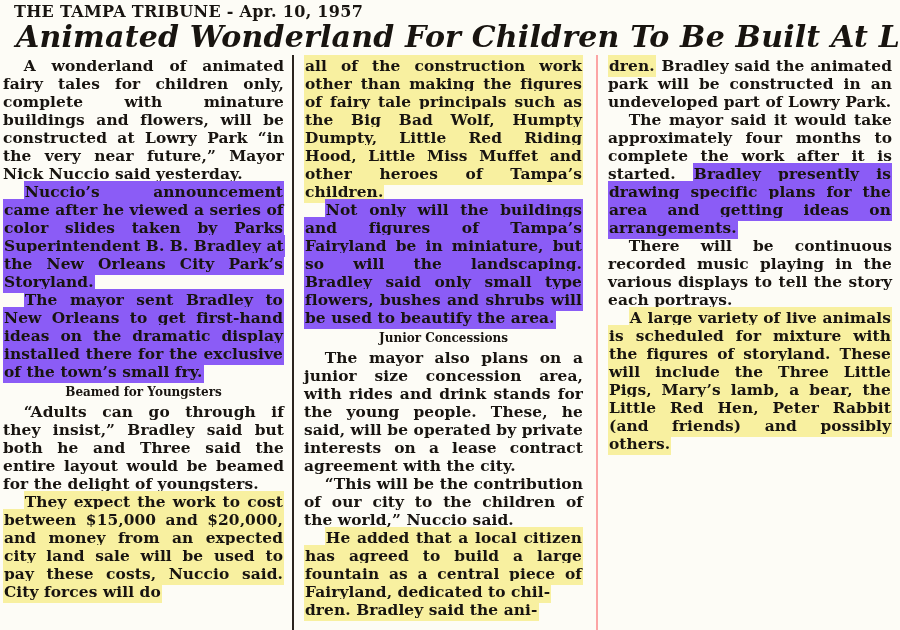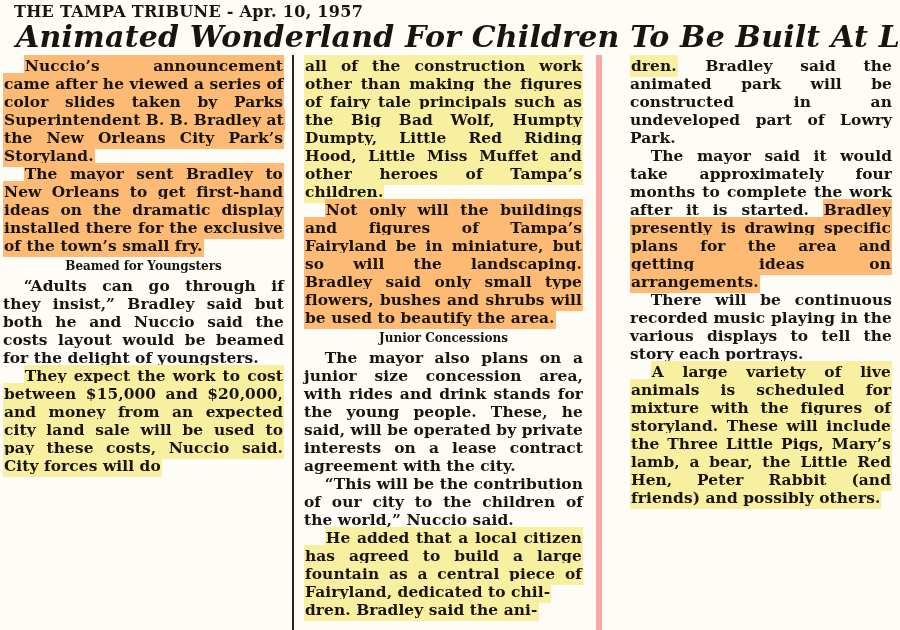--- a/index.html
+++ b/index.html
@@ -29,21 +29,21 @@
   }
   .body-grid {
     display: grid;
     grid-template-columns: 292px 304px 304px;
     height: 575px;
     overflow: hidden;
   }
   .col { overflow: hidden; }
   .col-1 { padding: 2px 8px 0 3px; }
   .col-2 { border-left: 2px solid #2a241e; padding: 2px 13px 0 10px; }
-  .col-3 { border-left: 6px solid #fca5a5; padding: 2px 8px 0 28px; }
+  .col-3 { border-left: 2px solid #fca5a5; padding: 2px 8px 0 10px; }
   p.para {
     margin: 0;
     text-align: justify;
     text-indent: 1.35em;
     font-weight: bold;
     font-size: 15.4px;
     line-height: 18px;
     letter-spacing: 0.1px;
   }
   p.cont { text-indent: 0; }
@@ -53,37 +53,38 @@
     font-weight: bold;
     font-size: 12px;
     line-height: 19px;
   }
   .hl-y, .hl-o {
     padding: 2px 1px;
     -webkit-box-decoration-break: clone;
     box-decoration-break: clone;
   }
   .hl-y { background: #f8f0a0; margin-top: 12px; }
-  .hl-o { background: #fdba74; }
+  .hl-o { background: #8b5cf6; }
 </style>
 </head>
 <body>
 
 <div class="page">
 
   <div class="masthead">THE TAMPA TRIBUNE - Apr. 10, 1957</div>
   <div class="headline">Animated Wonderland For Children To Be Built At Lowry Park</div>
 
   <div class="body-grid">
 
     <div class="col col-1">
+      <p class="para">A wonderland of animated fairy tales for children only, complete with minature buildings and flowers, will be constructed at Lowry Park “in the very near future,” Mayor Nick Nuccio said yesterday.</p>
       <p class="para"><span class="hl-o">Nuccio’s announcement came after he viewed a series of color slides taken by Parks Superintendent B. B. Bradley at the New Orleans City Park’s Storyland.</span></p>
       <p class="para"><span class="hl-o">The mayor sent Bradley to New Orleans to get first-hand ideas on the dramatic display installed there for the exclusive of the town’s small fry.</span></p>
       <p class="subhead">Beamed for Youngsters</p>
-      <p class="para">“Adults can go through if they insist,” Bradley said but both he and Nuccio said the costs layout would be beamed for the delight of youngsters.</p>
+      <p class="para">“Adults can go through if they insist,” Bradley said but both he and Three said the entire layout would be beamed for the delight of youngsters.</p>
       <p class="para"><span class="hl-y">They expect the work to cost between $15,000 and $20,000, and money from an expected city land sale will be used to pay these costs, Nuccio said. City forces will do</span></p>
     </div>
 
     <div class="col col-2">
       <p class="para cont"><span class="hl-y">all of the construction work other than making the figures of fairy tale principals such as the Big Bad Wolf, Humpty Dumpty, Little Red Riding Hood, Little Miss Muffet and other heroes of Tampa’s children.</span></p>
       <p class="para"><span class="hl-o">Not only will the buildings and figures of Tampa’s Fairyland be in miniature, but so will the landscaping. Bradley said only small type flowers, bushes and shrubs will be used to beautify the area.</span></p>
       <p class="subhead">Junior Concessions</p>
       <p class="para">The mayor also plans on a junior size concession area, with rides and drink stands for the young people. These, he said, will be operated by private interests on a lease contract agreement with the city.</p>
       <p class="para">“This will be the contribution of our city to the children of the world,” Nuccio said.</p>
       <p class="para"><span class="hl-y">He added that a local citizen has agreed to build a large fountain as a central piece of Fairyland, dedicated to chil-</span></p>

